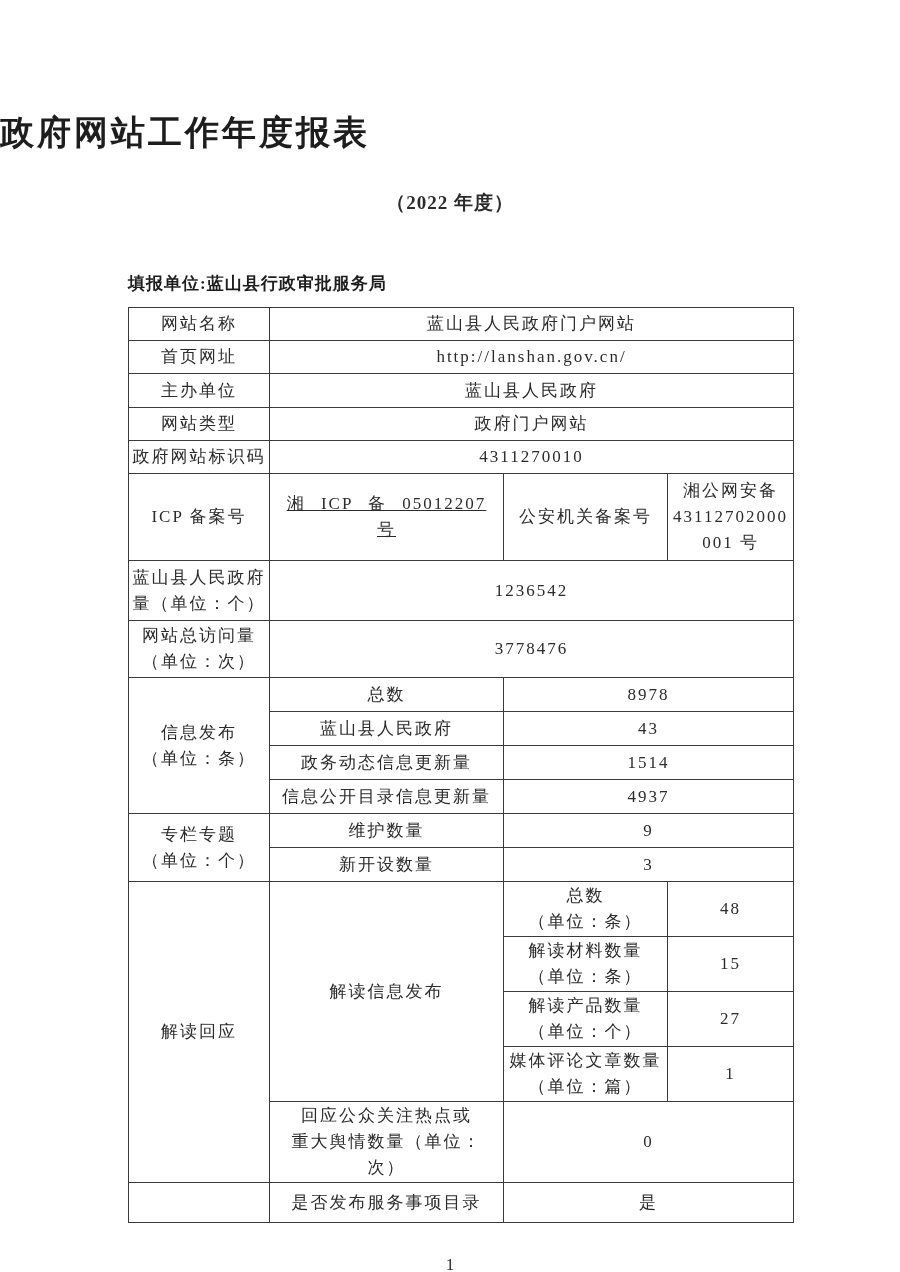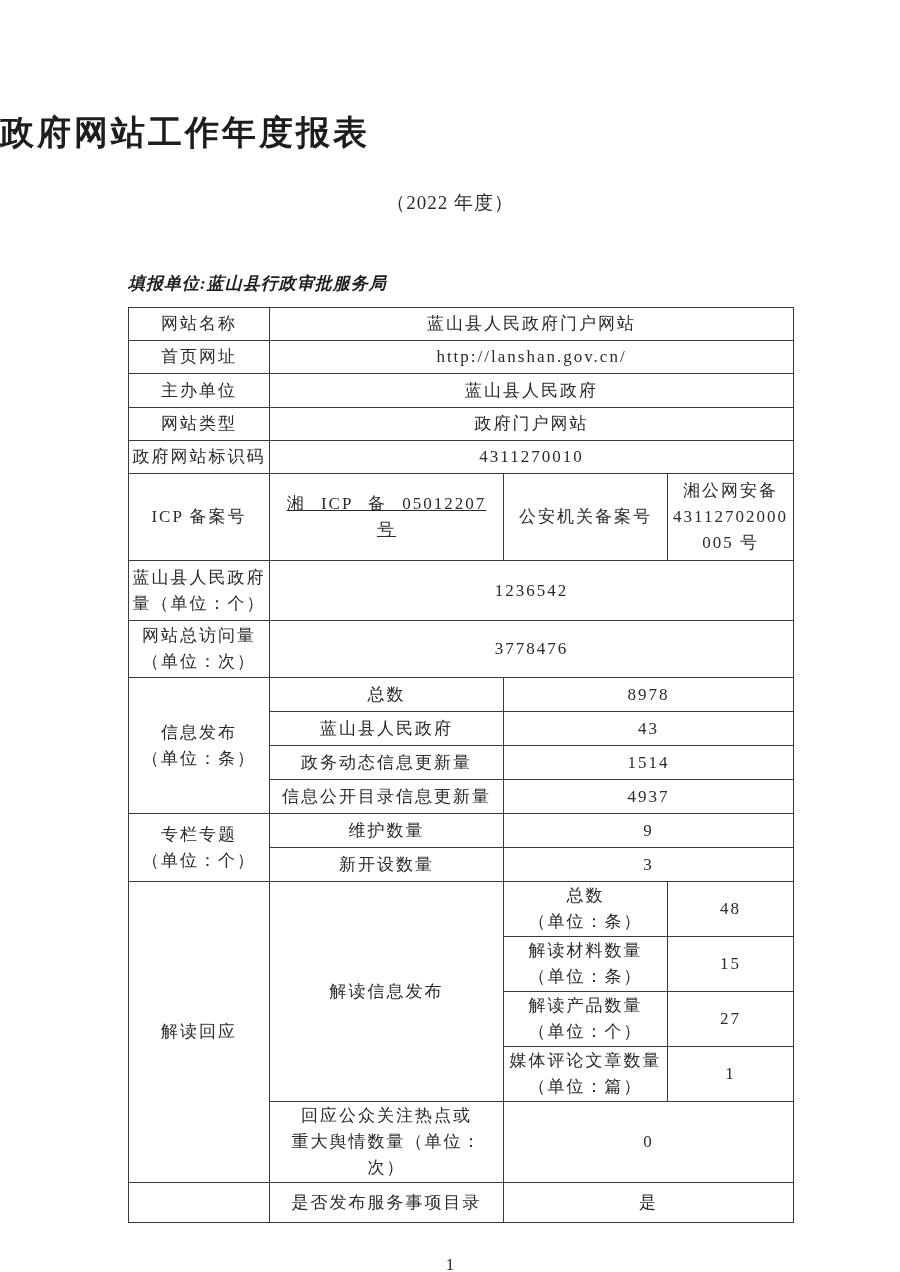--- a/index.html
+++ b/index.html
@@ -8,25 +8,25 @@
     font-family:"Liberation Serif","DejaVu Serif",serif;
     color:#2b2b2b;
   }
   .doc-title{
     margin-top:110px;width:900px;
     font-family:"Liberation Sans","DejaVu Sans",sans-serif;
     font-weight:bold;font-size:34px;letter-spacing:3px;color:#1d1d1d;
   }
   .doc-subtitle{
     margin-top:34px;width:900px;text-align:center;
-    font-size:19px;letter-spacing:1px;color:#2b2b2b;
+    font-size:19px;letter-spacing:1px;color:#2b2b2b;font-weight:bold;
   }
   .filing-unit{
     margin:56px 0 12px 128px;
-    font-size:17px;font-weight:bold;letter-spacing:1px;color:#1d1d1d;font-style:italic;
+    font-size:17px;font-weight:bold;letter-spacing:1px;color:#1d1d1d;
   }
   table.report{
     margin-left:128px;border-collapse:collapse;table-layout:fixed;
     width:665px;
   }
   table.report td{
     border:1px solid #3a3a3a;
     text-align:center;vertical-align:middle;
     font-size:17px;line-height:26px;letter-spacing:2px;
     white-space:pre-line;
@@ -84,21 +84,21 @@
     <td>政府网站标识码</td>
     <td colspan="3">4311270010</td>
   </tr>
 
   <tr class="h84">
     <td>ICP 备案号</td>
     <td class="icp-value">湘 ICP 备 05012207 号</td>
     <td>公安机关备案号</td>
     <td>湘公网安备
 43112702000
-005 号</td>
+001 号</td>
   </tr>
 
   <tr class="h57">
     <td>蓝山县人民政府
 量（单位：个）</td>
     <td colspan="3">1236542</td>
   </tr>
   <tr class="h54">
     <td>网站总访问量
 （单位：次）</td>

